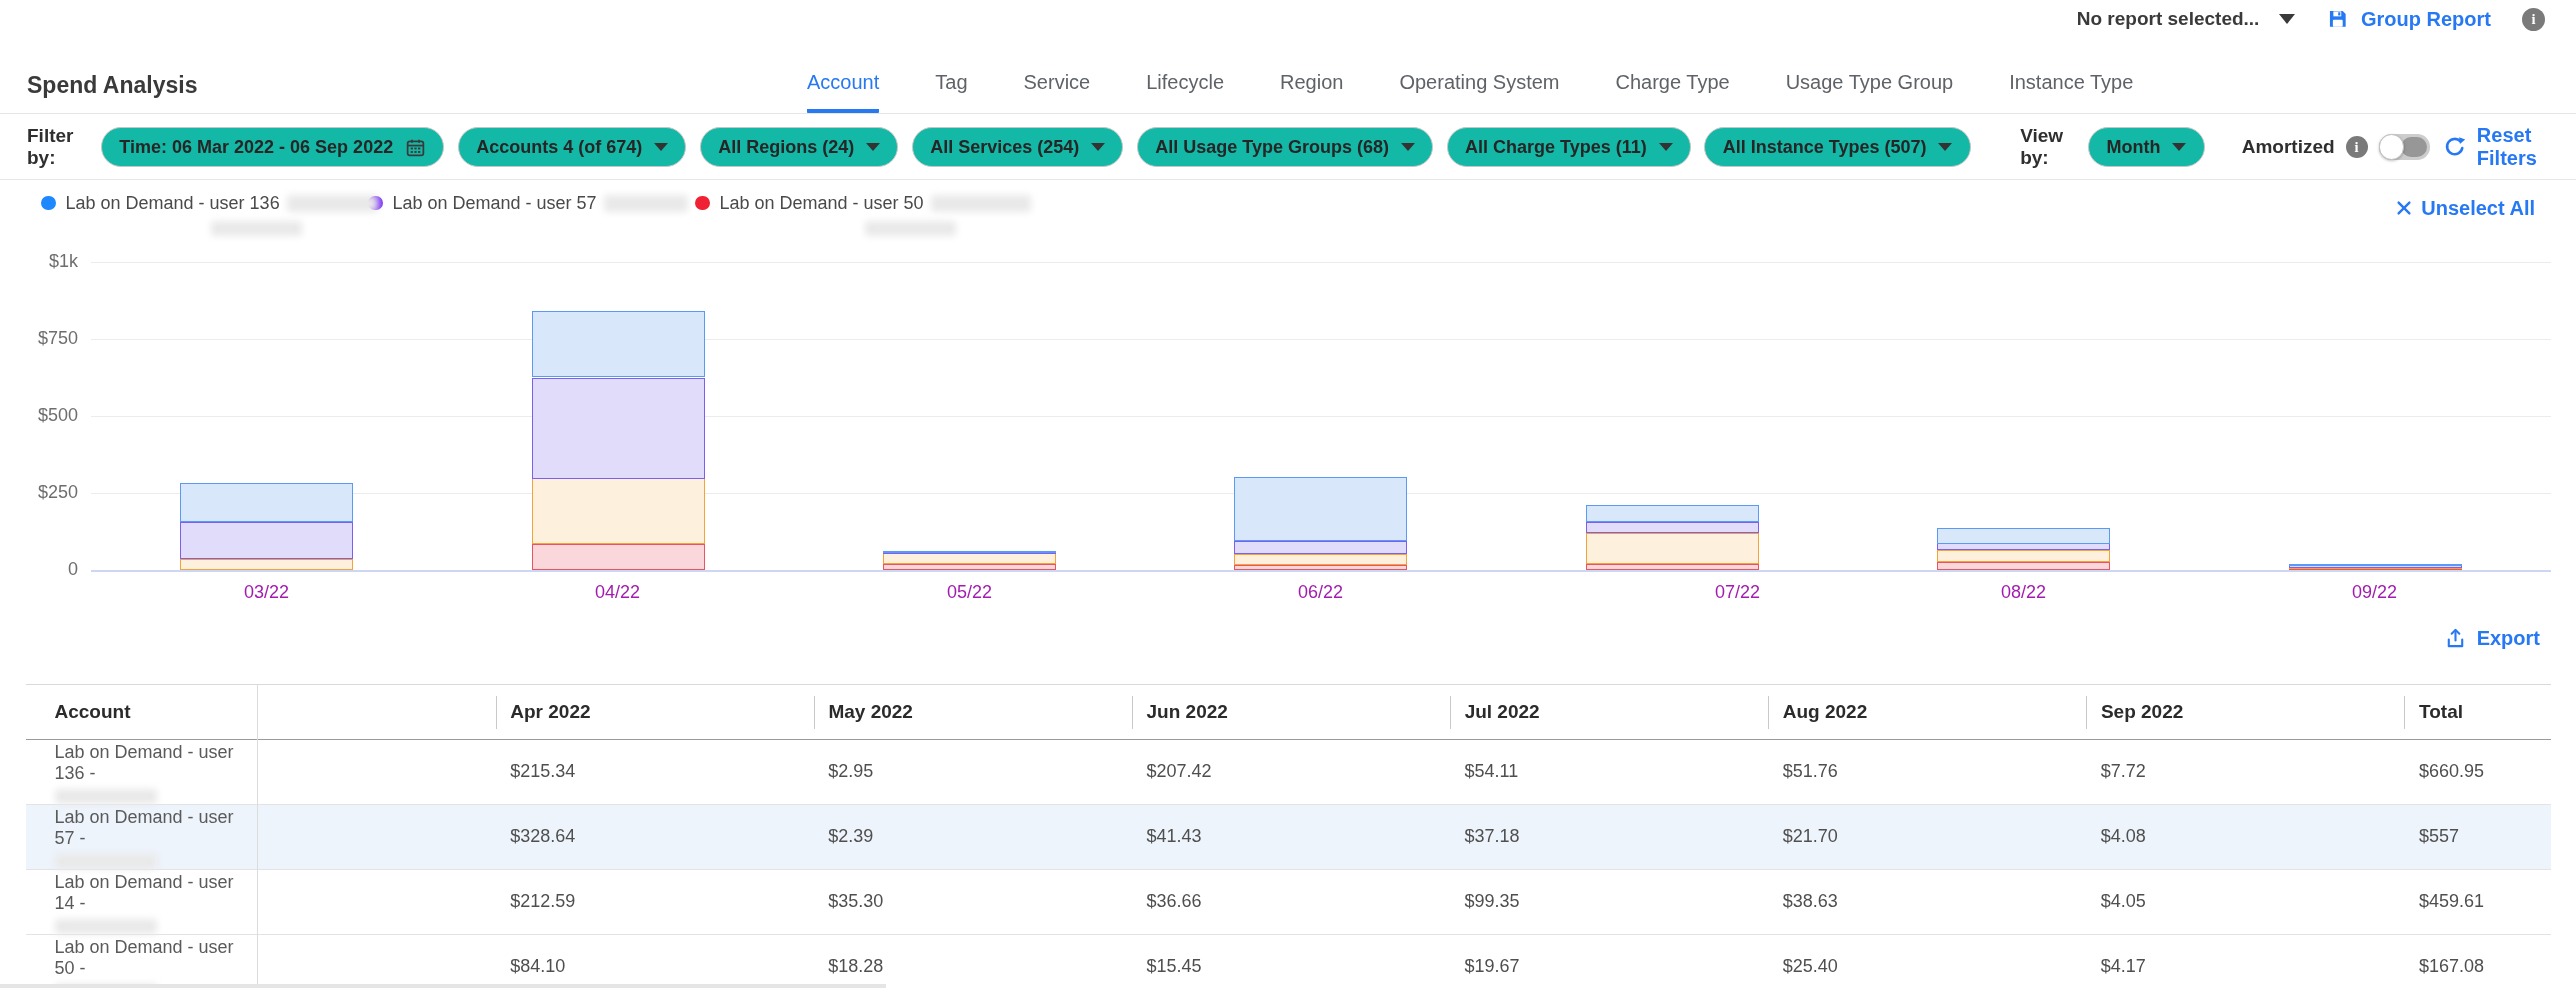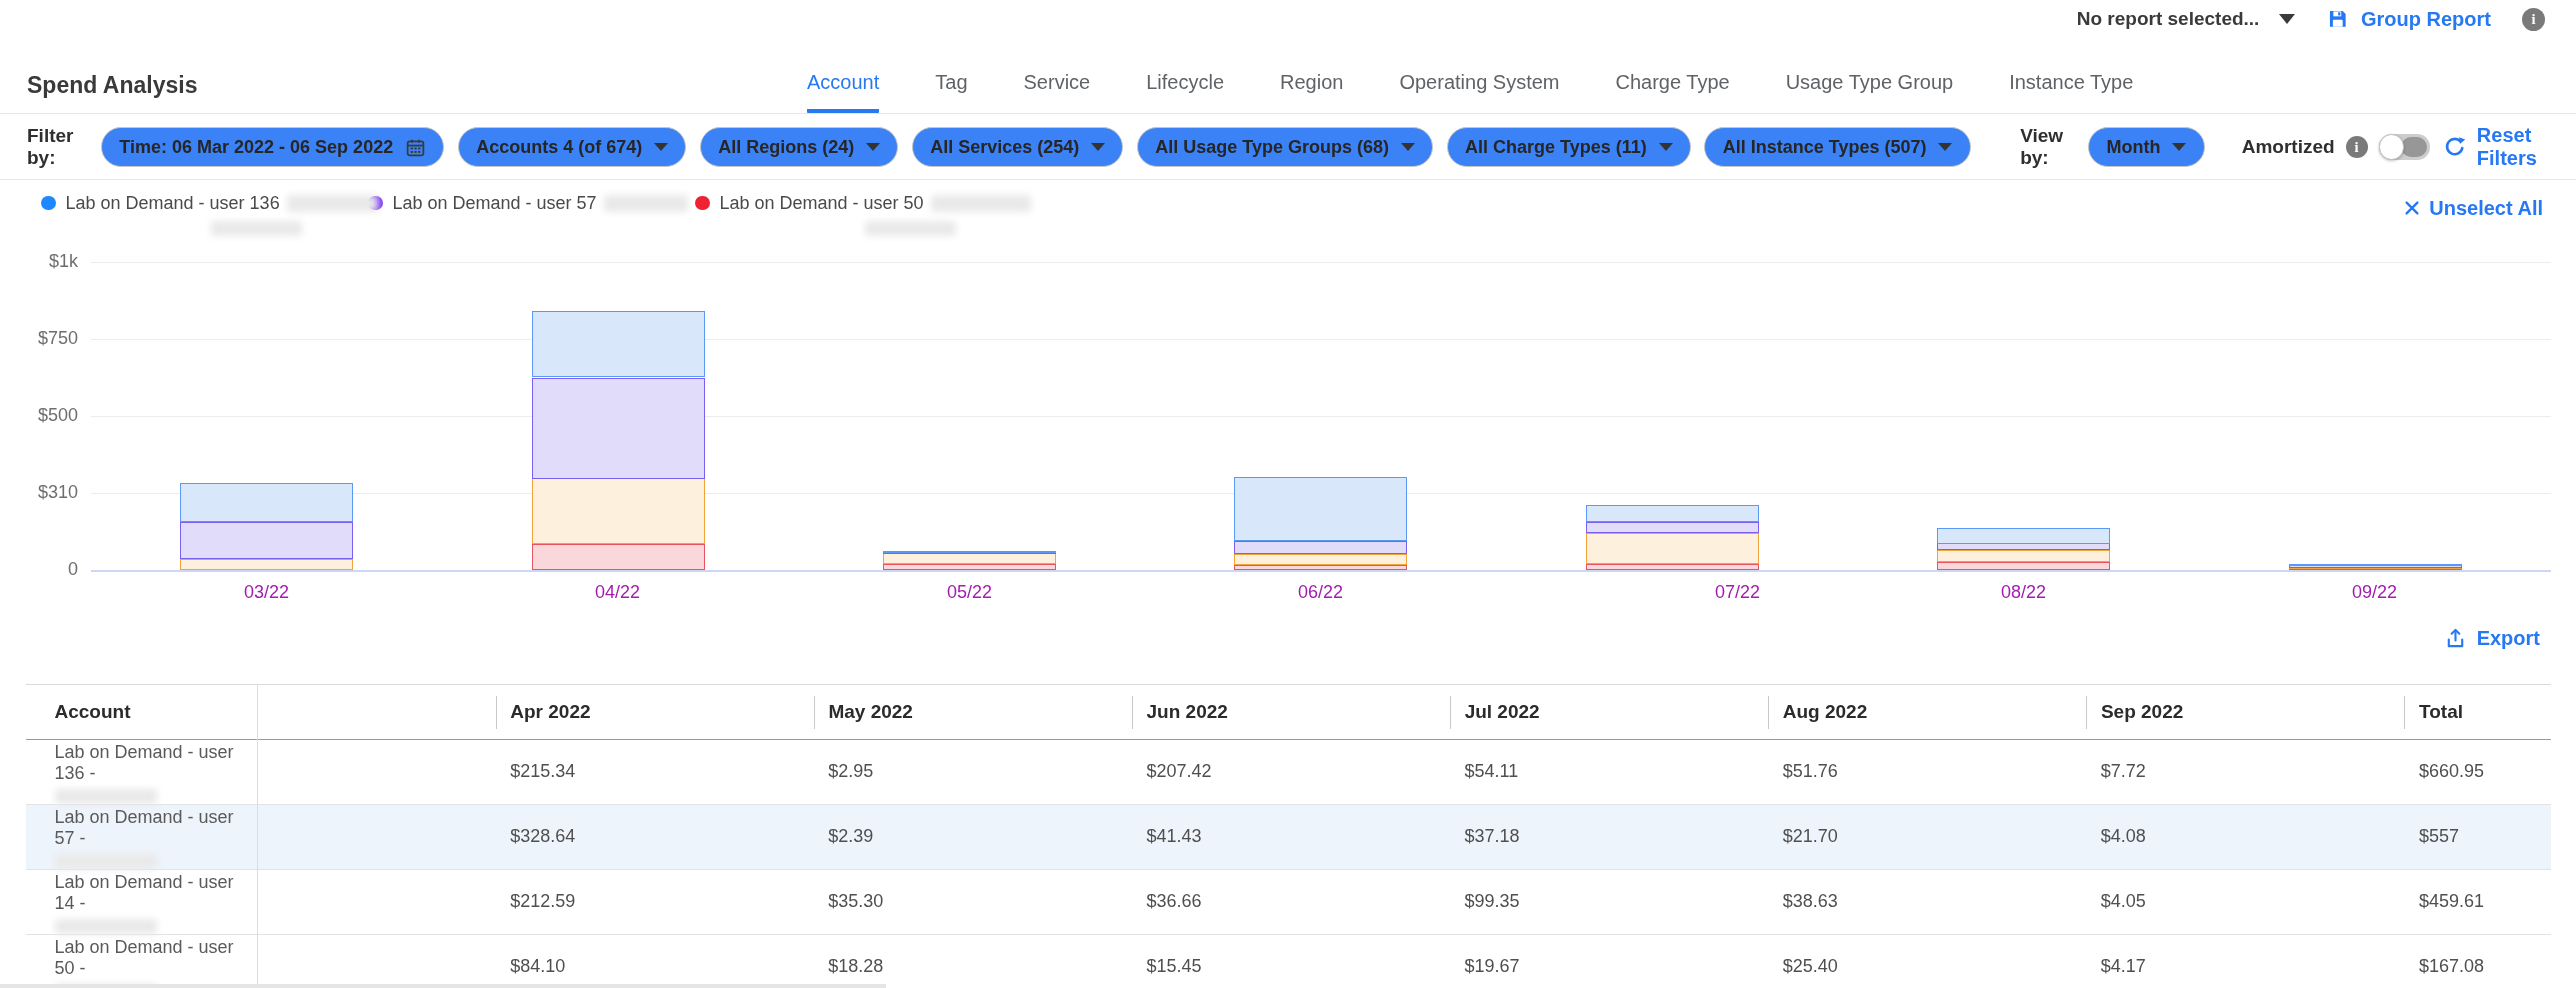--- a/index.html
+++ b/index.html
@@ -19,34 +19,34 @@
   
   #header-row { position:absolute; top:58px; left:0; right:0; height:56px; border-bottom:0.9px solid #e6e6e6; }
   #page-title { position:absolute; left:27px; bottom:14.5px; font-size:23px; font-weight:600; color:#3a3a3a; }
   #tab-bar { position:absolute; left:807px; bottom:0; display:flex; gap:56px; }
   .tab { font-size:20px; color:#5f6368; padding-bottom:15.5px; cursor:pointer; border-bottom:4.5px solid transparent; }
   .tab.active { color:#2678f3; border-bottom-color:#2678f3; border-radius:0.9px; }
 
   
   #filter-row { position:absolute; top:115px; left:0; right:0; height:65px; border-bottom:0.9px solid #e6e6e6; display:flex; align-items:center; padding:0 31px 0 27px; gap:13.6px; }
   #filter-label { font-size:19px; font-weight:700; color:#2f2f2f; margin-right:7.3px; }
-  .pill { display:flex; align-items:center; gap:11.8px; height:40px; padding:0 17.3px; border:1.8px solid #c6c6c6; border-radius:21px; background:#3b82f6; cursor:pointer; white-space:nowrap; }
+  .pill { display:flex; align-items:center; gap:11.8px; height:40px; padding:0 17.3px; border:1.8px solid #c6c6c6; border-radius:21px; background:#14b8a6; cursor:pointer; white-space:nowrap; }
   .pill .lbl { font-size:18px; font-weight:700; color:#262626; }
   .pill .caret-sm { width:0; height:0; border-left:7.3px solid transparent; border-right:7.3px solid transparent; border-top:8.2px solid #333; }
   #view-by-label { font-size:19px; font-weight:700; color:#2f2f2f; margin-left:36px; margin-right:3.6px; }
   #amortized-wrap { display:flex; align-items:center; gap:11px; margin-left:23.6px; }
   #amortized-label { font-size:19px; font-weight:700; color:#2f2f2f; }
   .toggle { position:relative; width:51px; height:25.5px; border-radius:12.7px; background:#cdcdcd; cursor:pointer; }
   .toggle .track-dark { position:absolute; right:2.7px; top:2.7px; width:25.5px; height:20px; border-radius:10px; background:#979797; }
   .toggle .knob { position:absolute; left:0; top:0; width:25.5px; height:25.5px; border-radius:50%; background:#fff; border:0.9px solid #c0c0c0; box-shadow:0 0.9px 2.7px rgba(0,0,0,.25); }
   #reset-filters { margin-left:auto; display:flex; align-items:center; gap:10px; cursor:pointer; }
   #reset-filters .lbl { font-size:20px; font-weight:700; color:#2678f3; }
 
   
-  #legend-row { position:absolute; top:182px; left:0; right:0; height:60px; }
+  #legend-row { position:absolute; top:182px; left:0; right:8px; height:60px; }
   #legend-items { position:absolute; left:41px; top:11px; display:flex; }
   .legend-item { width:327px; display:flex; gap:10px; cursor:pointer; }
   .legend-dot { width:14.5px; height:14.5px; border-radius:50%; margin-top:2.7px; flex:none; }
   .legend-body .line1 { display:flex; align-items:center; gap:7.3px; }
   .legend-label { font-size:18px; color:#4a4a4a; white-space:nowrap; }
   .redact { background:#e9e9e9; border-radius:2.7px; filter:blur(3.6px); }
   .legend-line2 { margin-left:145px; margin-top:7.3px; }
   #unselect-all { position:absolute; right:33px; top:14.5px; display:flex; align-items:center; gap:8.2px; cursor:pointer; }
   #unselect-all .lbl { font-size:20px; font-weight:700; color:#2678f3; }
 
@@ -232,21 +232,21 @@
       </span>
       <span class="lbl">Unselect All</span>
     </div>
   </div>
 
   <div id="chart">
     <div id="yaxis">
         <div class="ytick" style="top: 7.3px;">$1k</div>
         <div class="ytick" style="top: 84px;">$750</div>
         <div class="ytick" style="top: 161px;">$500</div>
-        <div class="ytick" style="top: 238px;">$310</div>
+        <div class="ytick" style="top: 238px;">$250</div>
         <div class="ytick" style="top: 315px;">0</div>
       </div>
     <div id="plot">
         <div class="gridline" style="top: 0px;"></div>
         <div class="gridline" style="top: 77px;"></div>
         <div class="gridline" style="top: 154px;"></div>
         <div class="gridline" style="top: 231px;"></div>
         <div class="bar-seg" style="left: 89px; width: 173px; bottom: 0px; height: 10.8px; background: rgb(253, 240, 220); border-color: rgb(242, 163, 60);"></div>
         <div class="bar-seg" style="left: 89px; width: 173px; bottom: 10.8px; height: 37px; background: rgb(224, 220, 249); border-color: rgb(122, 95, 240);"></div>
         <div class="bar-seg" style="left: 89px; width: 173px; bottom: 48px; height: 39px; background: rgb(217, 231, 251); border-color: rgb(90, 154, 245);"></div>

